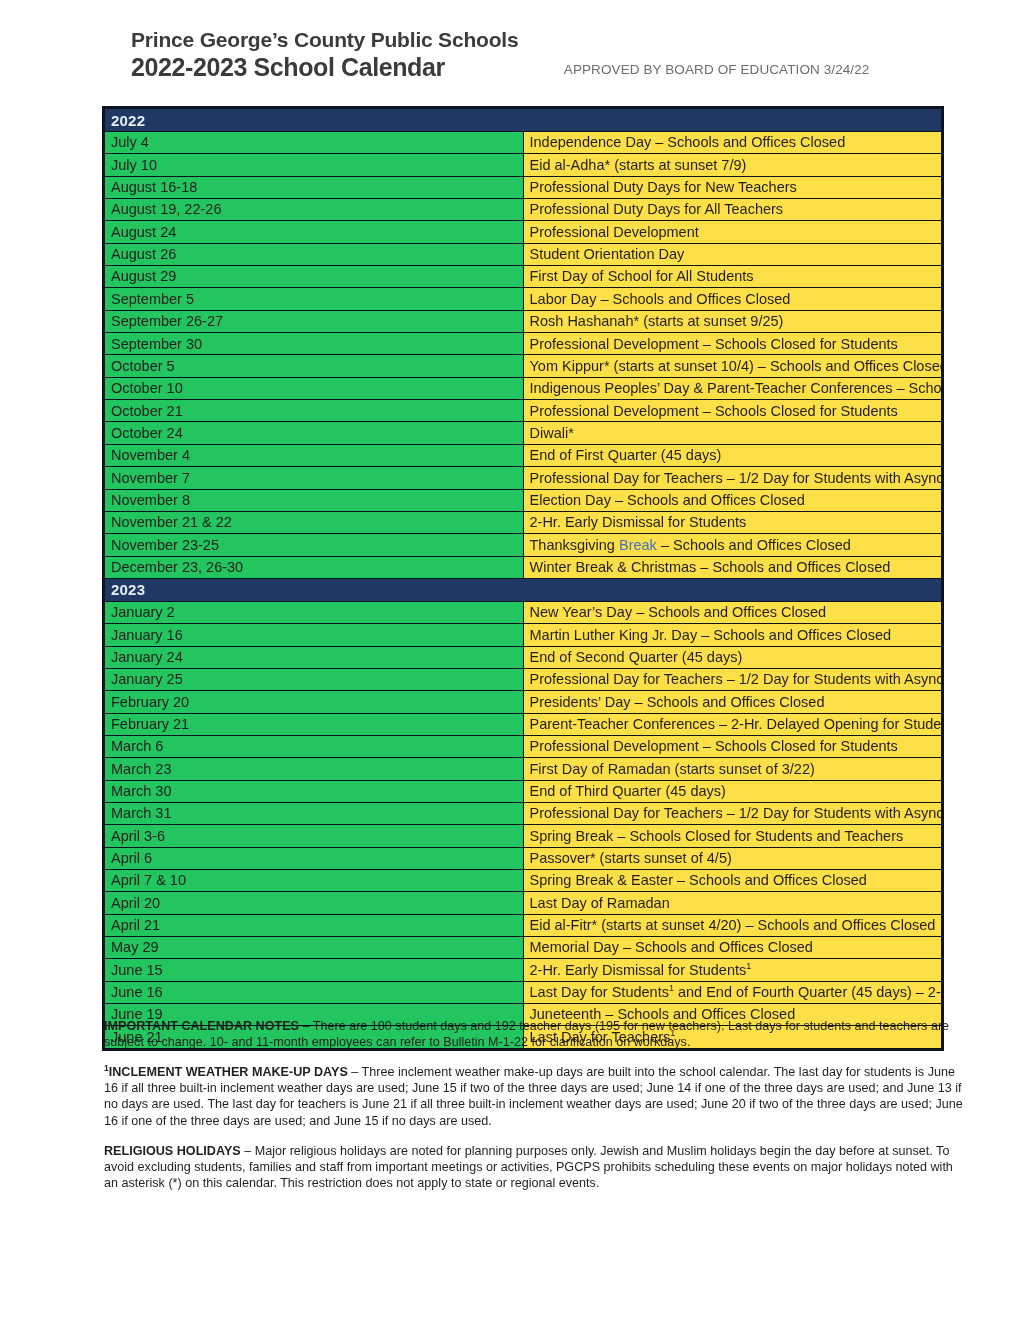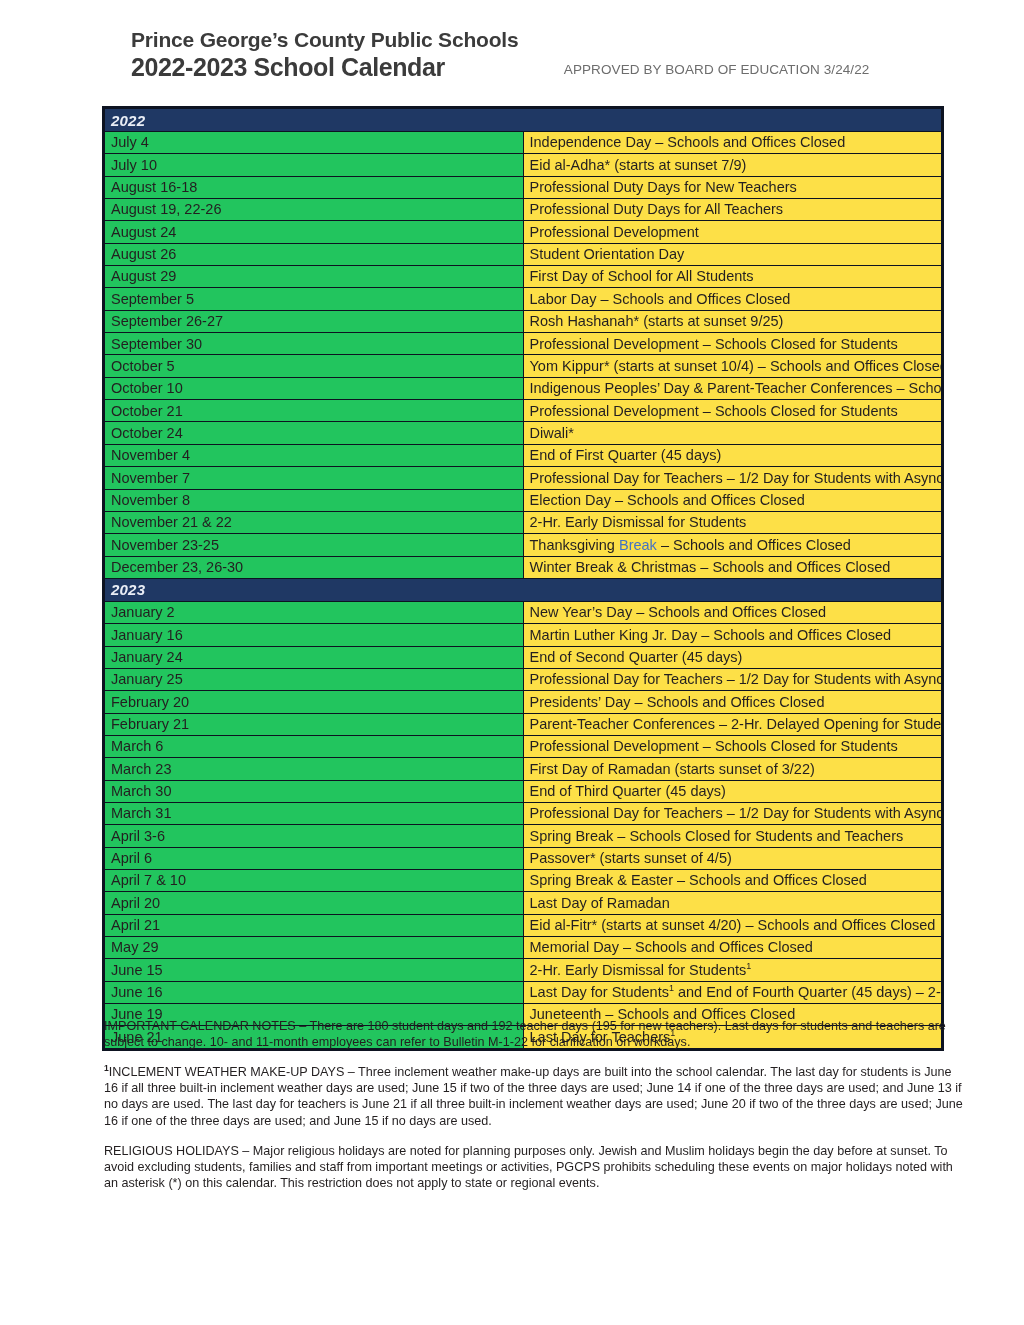--- a/index.html
+++ b/index.html
@@ -93,21 +93,20 @@
   }
   tr.year-row td {
     background: #1f3864;
     color: #e9edf5;
     font-weight: bold;
     font-size: 15px;
     height: 22px;
     border-top: 1px solid #0d1321;
     border-bottom: 1px solid #0d1321;
     letter-spacing: 0.2px;
-    font-style: italic;
   }
   .link-word { color: #4472c4; }
   sup {
     font-size: 9px;
     vertical-align: super;
     line-height: 0;
   }
 
   
   .notes {
@@ -117,21 +116,21 @@
     width: 862px;
   }
   .note-p {
     font-size: 12.6px;
     line-height: 1.28;
     color: #231f20;
     margin: 0 0 14px 0;
     text-align: left;
   }
   .note-p:last-child { margin-bottom: 0; }
-  .note-lead { font-weight: normal; }
+  .note-lead { font-weight: bold; }
   .note-sup {
     font-size: 8.5px;
     vertical-align: super;
     line-height: 0;
     font-weight: bold;
   }
 </style>
 </head>
 <body>
 

